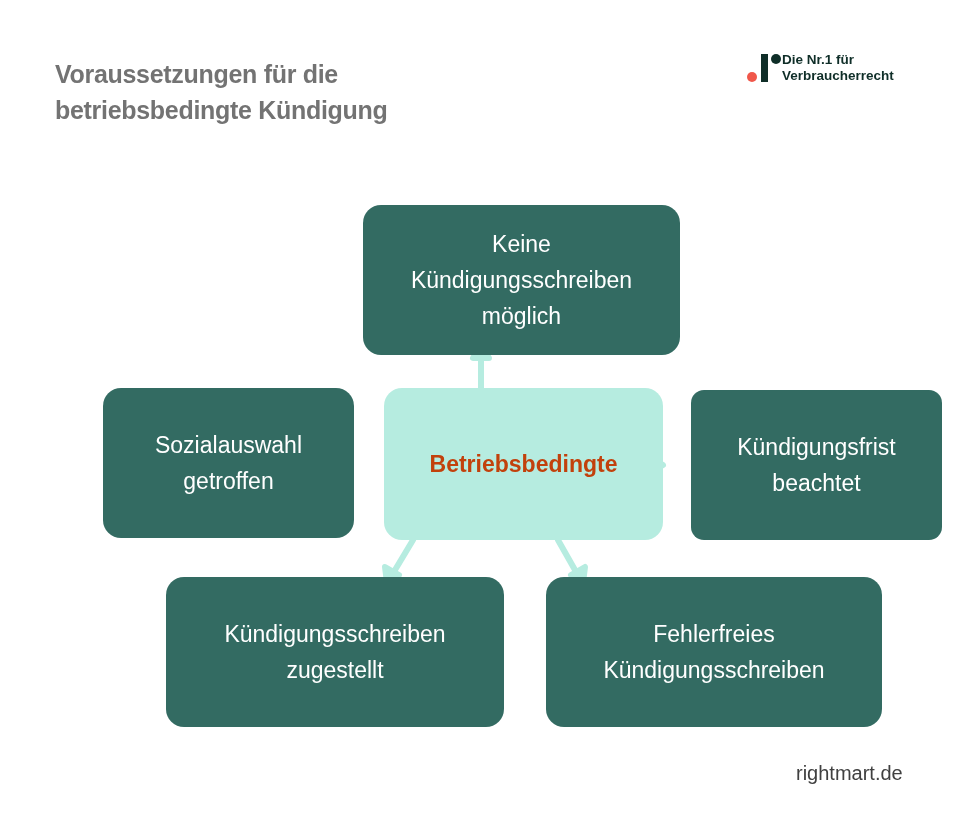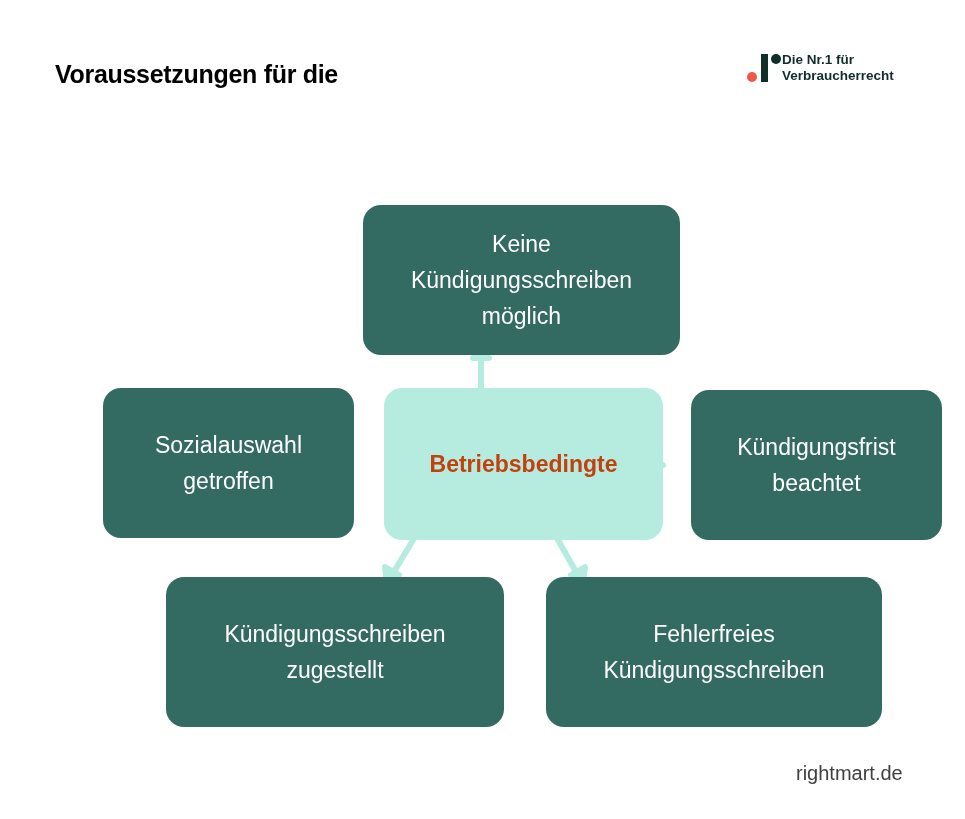--- a/index.html
+++ b/index.html
@@ -1,35 +1,36 @@
 <!DOCTYPE html>
 <html><head>
 <meta charset="utf-8">
 <style>
   html, body { margin: 0; padding: 0; background: #ffffff; }
   body { width: 965px; height: 819px; position: relative; overflow: hidden;
          font-family: "Liberation Sans", "DejaVu Sans", sans-serif; }
   .title { position: absolute; left: 55px; top: 56px; font-size: 25px; font-weight: 700;
-           line-height: 36px; color: #000000; letter-spacing: -0.3px; }
+           line-height: 36px; color: #737373; letter-spacing: -0.3px; }
   .title div { white-space: nowrap; }
   .brand { position: absolute; left: 746px; top: 52px; display: flex; align-items: center; }
   .brand-logo { position: relative; width: 36px; height: 32px; }
   .brand-text { margin-left: 0; font-size: 13.5px; font-weight: 700; line-height: 16px; color: #0f2e28; }
   .box { position: absolute; border-radius: 18px; display: flex; align-items: center; justify-content: center;
          text-align: center; font-size: 23px; line-height: 36px; color: #ffffff; background: #336b62; box-sizing: border-box; padding: 0 10px; margin-left: 39px; }
   .box.center { background: #b6ece0; color: #c2410c; font-weight: 700; }
   .box .lines div { white-space: nowrap; }
   svg.arrows { position: absolute; left: 0; top: 0; }
   .footer { position: absolute; left: 796px; top: 762px; font-size: 20px; color: #404040; }
 </style>
 </head>
 <body>
 
 <div class="title">
   <div>Voraussetzungen für die</div>
+  <div>betriebsbedingte Kündigung</div>
 </div>
 
 <div class="brand">
   <div class="brand-logo">
     <svg width="36" height="32" viewBox="0 0 36 32">
       <rect x="15" y="2" width="7" height="28" fill="#0f2e28"></rect>
       <circle cx="30" cy="7" r="5" fill="#0f2e28"></circle>
       <circle cx="6" cy="25" r="5" fill="#f0574a"></circle>
     </svg>
   </div>
@@ -73,21 +74,21 @@
     <div>getroffen</div>
   </div>
 </div>
 
 <div class="box center" style="left:345px; top:388px; width:279px; height:152px;">
   <div class="lines">
     <div>Betriebsbedingte</div>
   </div>
 </div>
 
-<div class="box" style="left:652px; top:390px; width:251px; height:150px;">
+<div class="box" style="left:652px; top:390px; width:251px; height:150px;border-radius:13px;">
   <div class="lines">
     <div>Kündigungsfrist</div>
     <div>beachtet</div>
   </div>
 </div>
 
 <div class="box" style="left:127px; top:577px; width:338px; height:150px;">
   <div class="lines">
     <div>Kündigungsschreiben</div>
     <div>zugestellt</div>

